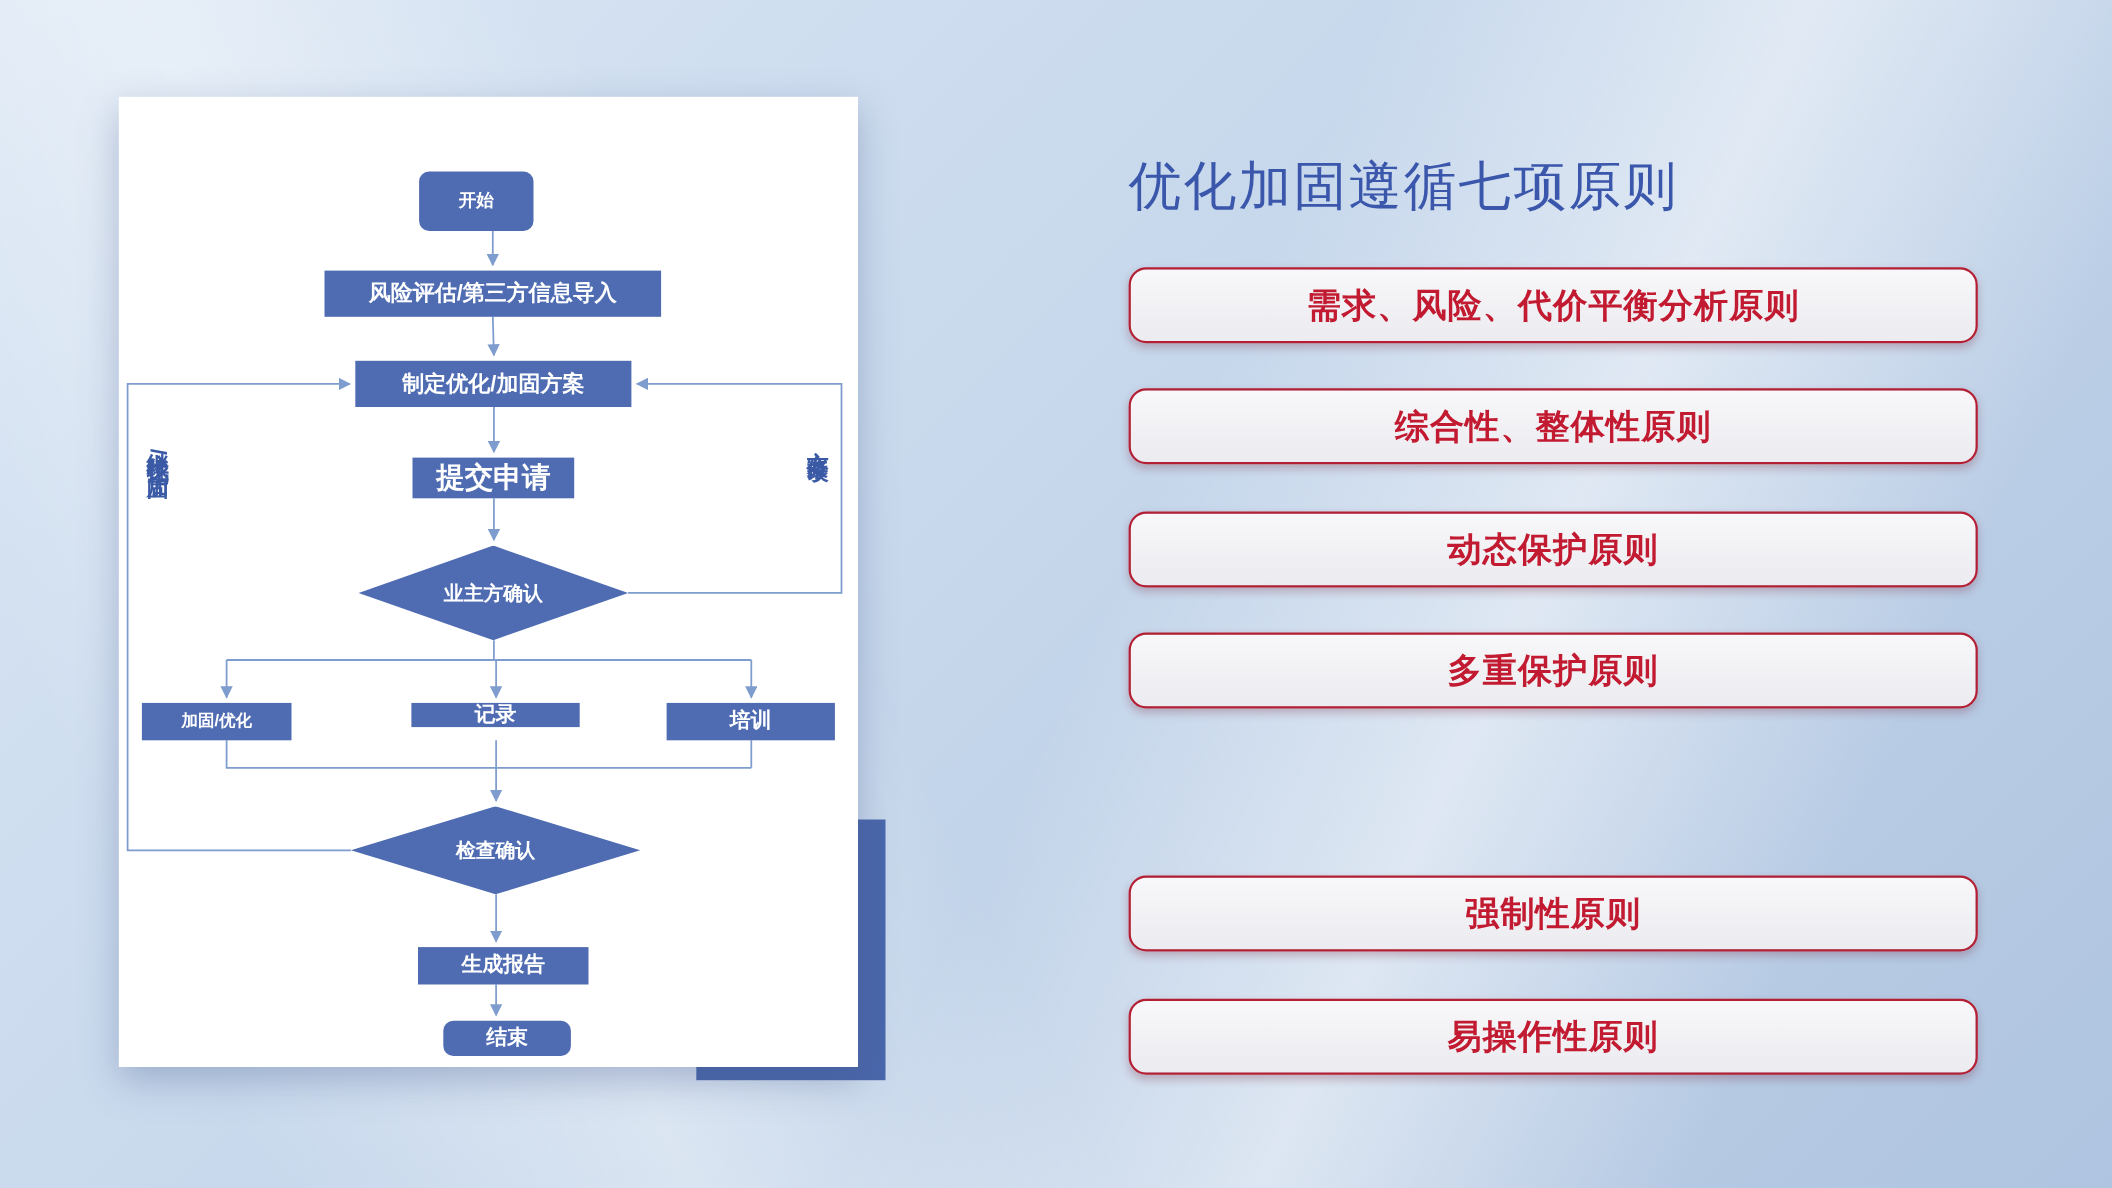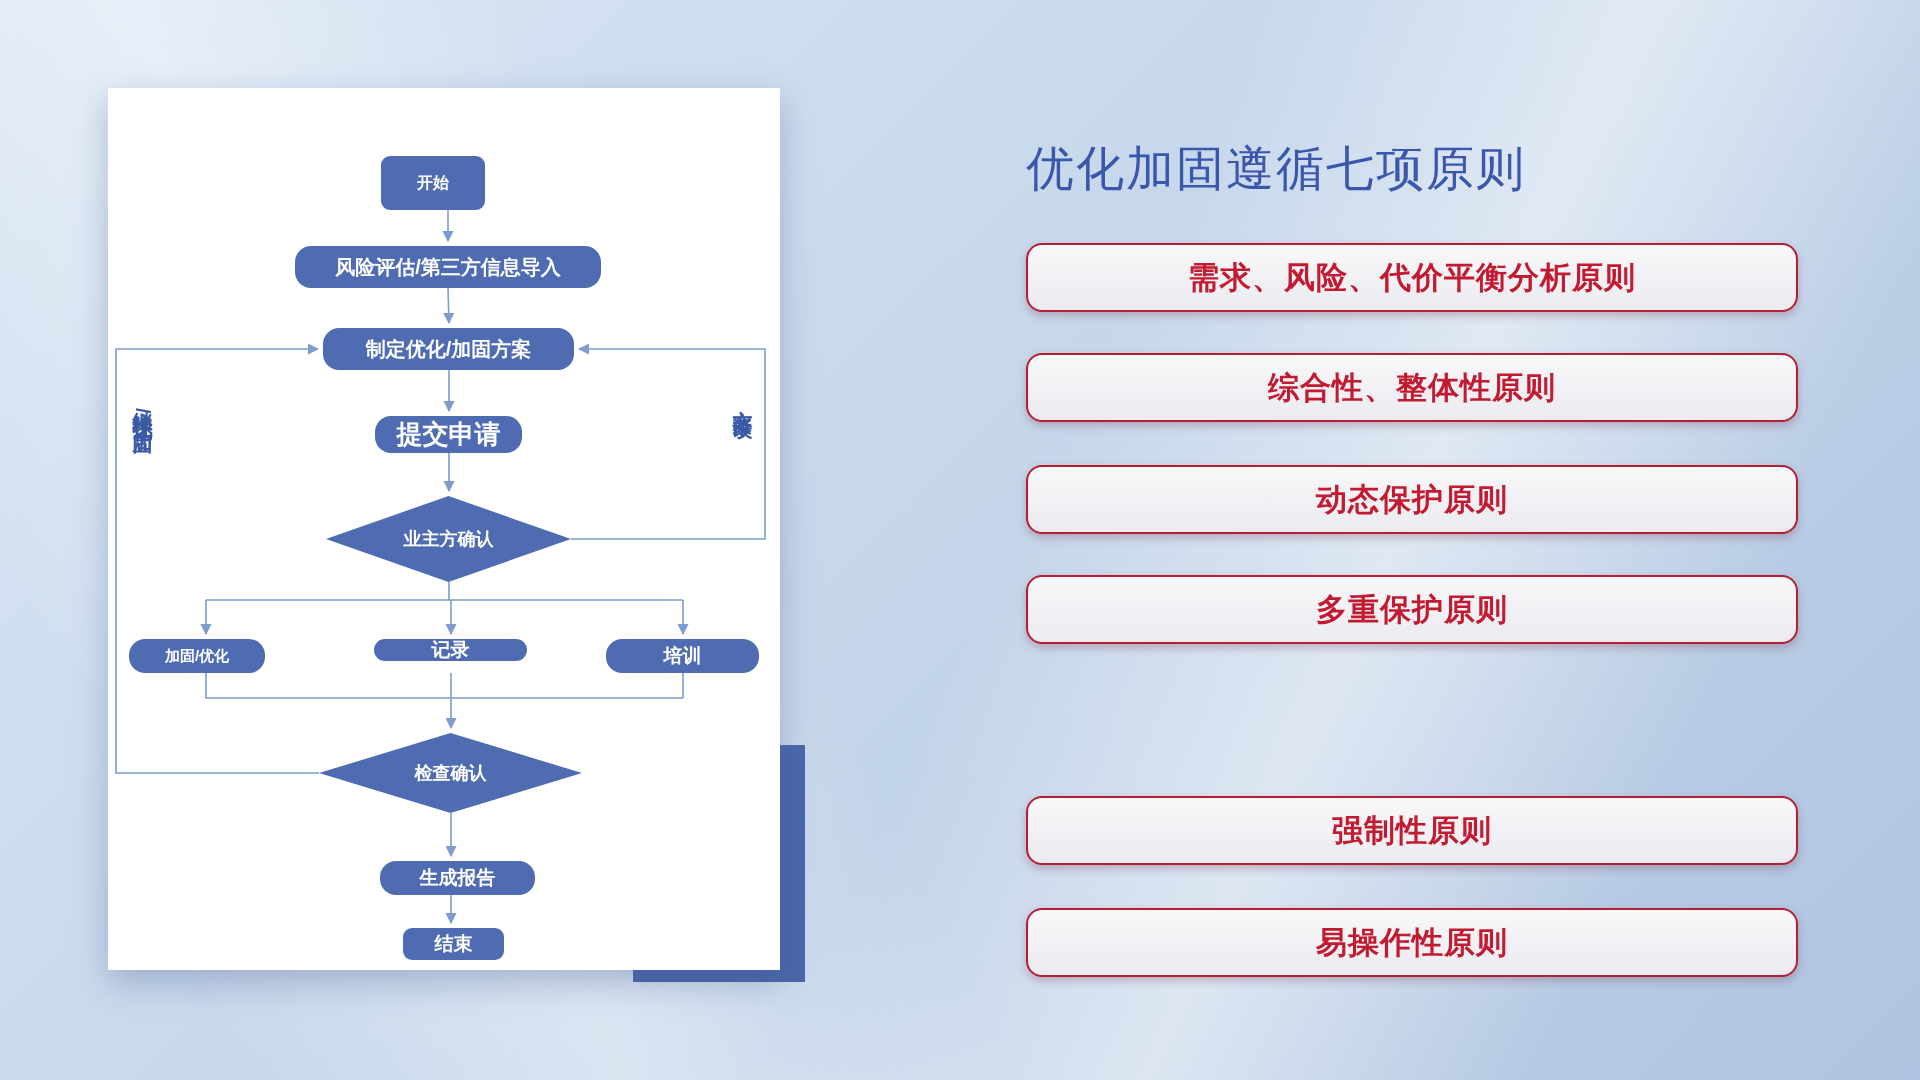--- a/index.html
+++ b/index.html
@@ -16,21 +16,21 @@
   .accent-rect { position:absolute; left:633px; top:745px; width:172px; height:237px; background:#4a67ab; }
 
   
   .card { position:absolute; left:108px; top:88px; width:672px; height:882px; background:#ffffff;
           box-shadow:0 12px 32px rgba(70,90,140,.35); }
 
   .connectors { position:absolute; left:0; top:0; width:1920px; height:1080px; pointer-events:none; }
 
   .node { position:absolute; display:flex; align-items:center; justify-content:center;
           background:#4f6cb2; color:#ffffff; font-weight:bold; text-align:center;
-          border-radius:16px; line-height:1.15; }
+          border-radius:0; line-height:1.15; }
   .node.pill { border-radius:9px; }
   .node.diamond { clip-path:polygon(50% 0,100% 50%,50% 100%,0 50%); border-radius:0; }
 
   .edge-label { position:absolute; writing-mode:vertical-rl; color:#3b5aa6; font-weight:bold;
                 font-size:20px; letter-spacing:3px; }
 
   
   .panel-title { position:absolute; left:1026px; top:110px; width:772px; text-align:left;
                  font-size:48px; font-weight:normal; color:#3a57ab; letter-spacing:2px;margin-top:27px; }
   .principle { position:absolute; left:1026px; width:772px; height:69px;
@@ -86,21 +86,21 @@
   <div class="node" style="left:129px;top:639px;width:136px;height:34px;font-size:15px">加固/优化</div>
 
   <div class="node" style="left:374px;top:639px;width:153px;height:22px;font-size:19px">记录</div>
 
   <div class="node" style="left:606px;top:639px;width:153px;height:34px;font-size:19px">培训</div>
 
   <div class="node diamond" style="left:319px;top:733px;width:263px;height:80px;font-size:18px">检查确认</div>
 
   <div class="node" style="left:380px;top:861px;width:155px;height:34px;font-size:19px">生成报告</div>
 
-  <div class="node pill" style="left:403px;top:928px;width:101px;height:32px;font-size:19px">结束</div>
+  <div class="node pill" style="left:403px;top:928px;width:116px;height:32px;font-size:19px">结束</div>
 
   <div class="edge-label" style="left:130px;top:396px">继续优化/加固</div>
 
   <div class="edge-label" style="left:730px;top:394px">方案修改</div>
 
   <div class="panel-title">优化加固遵循七项原则</div>
 
   <div class="principle p1">需求、风险、代价平衡分析原则</div>
   <div class="principle p2">综合性、整体性原则</div>
   <div class="principle p3">动态保护原则</div>

